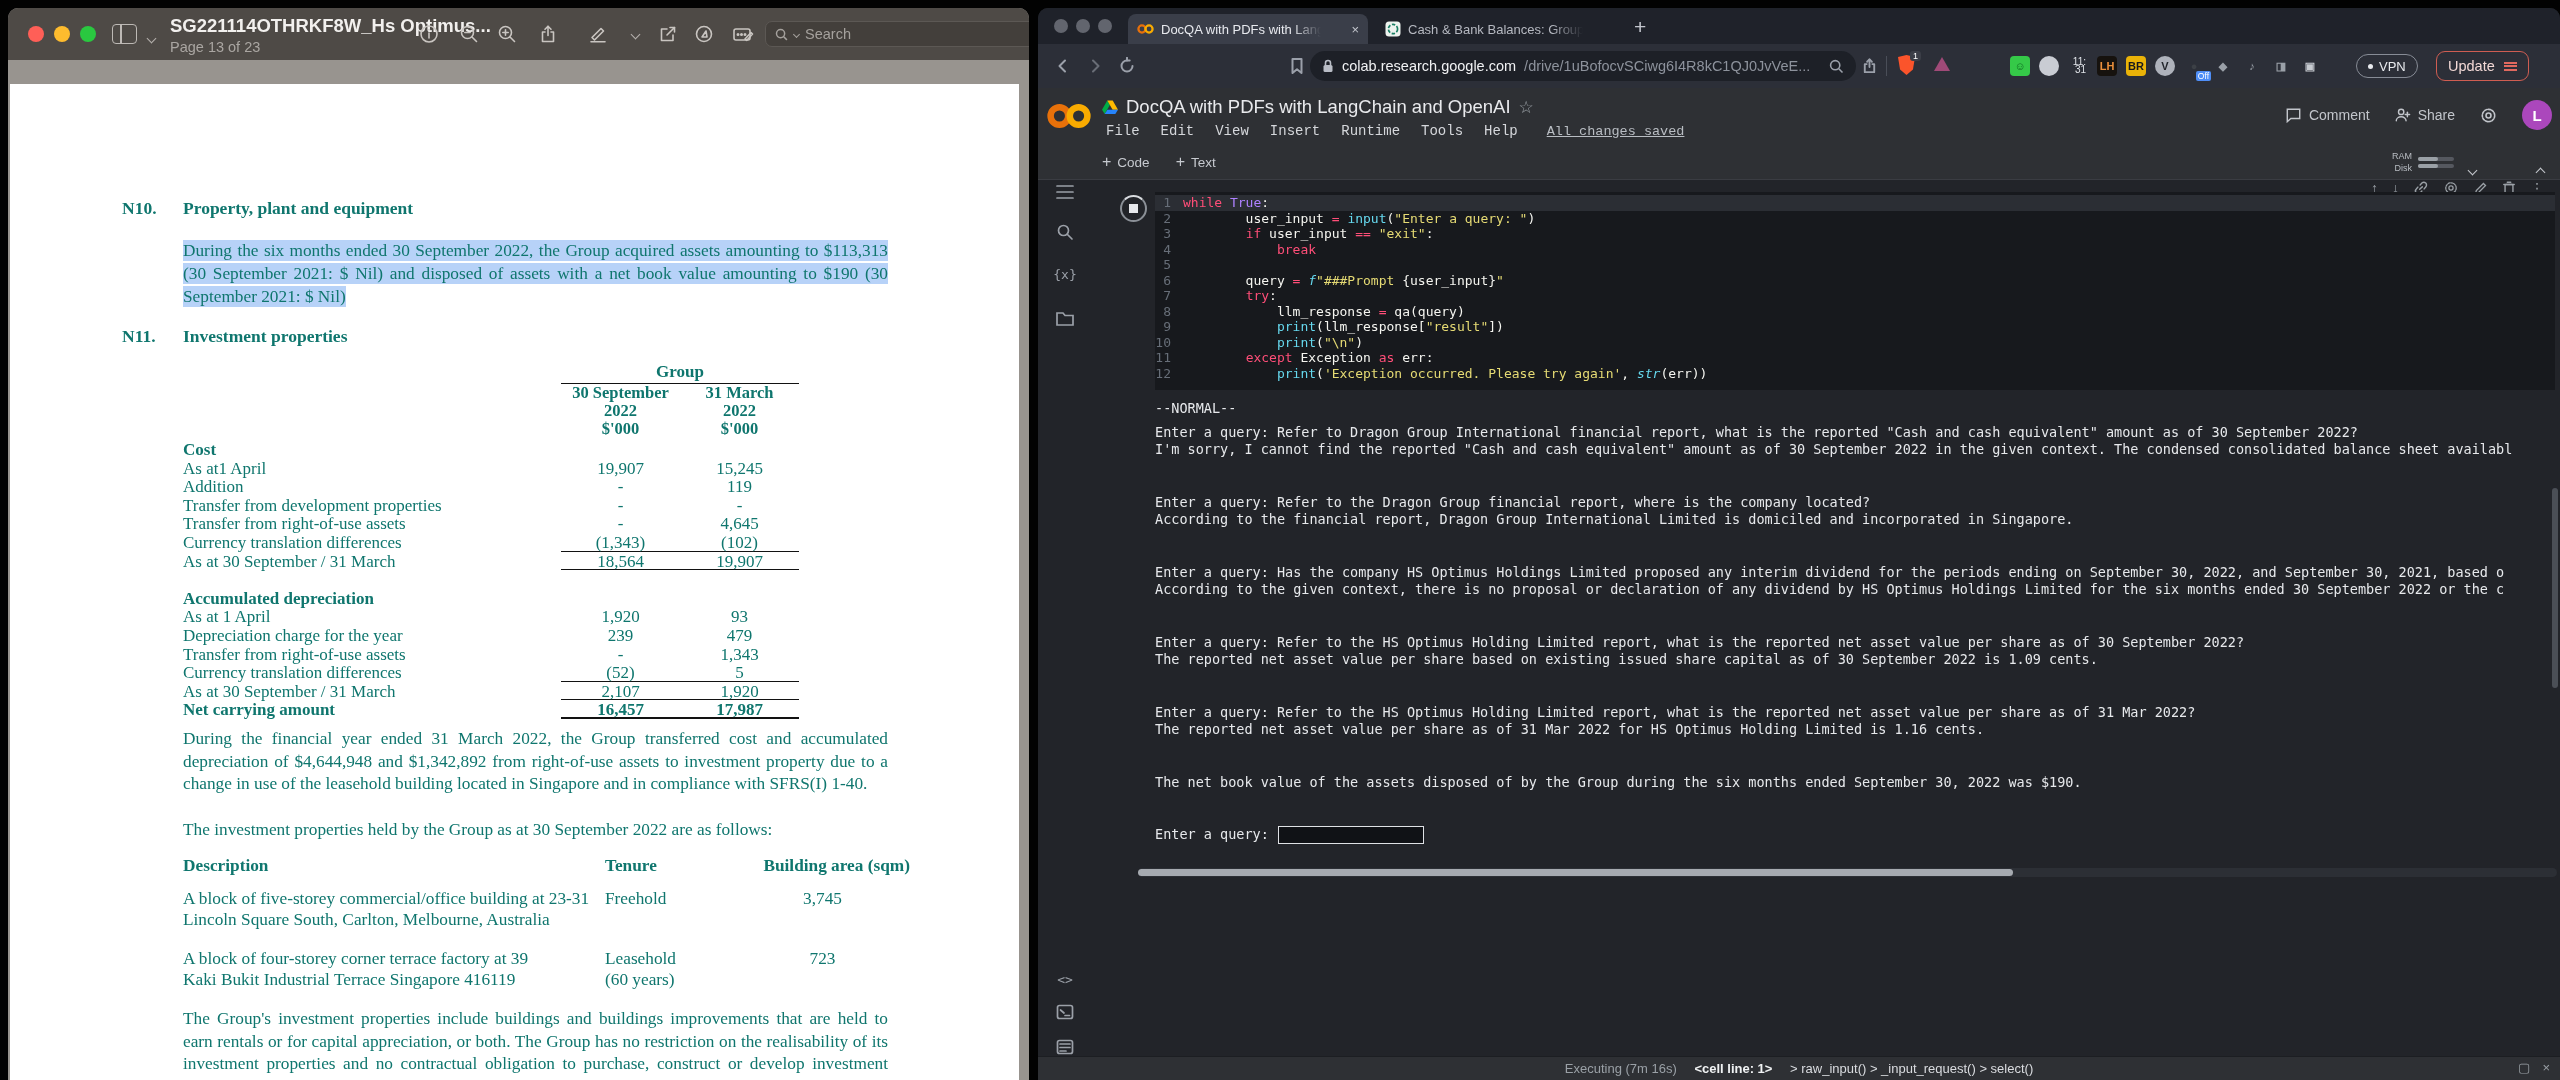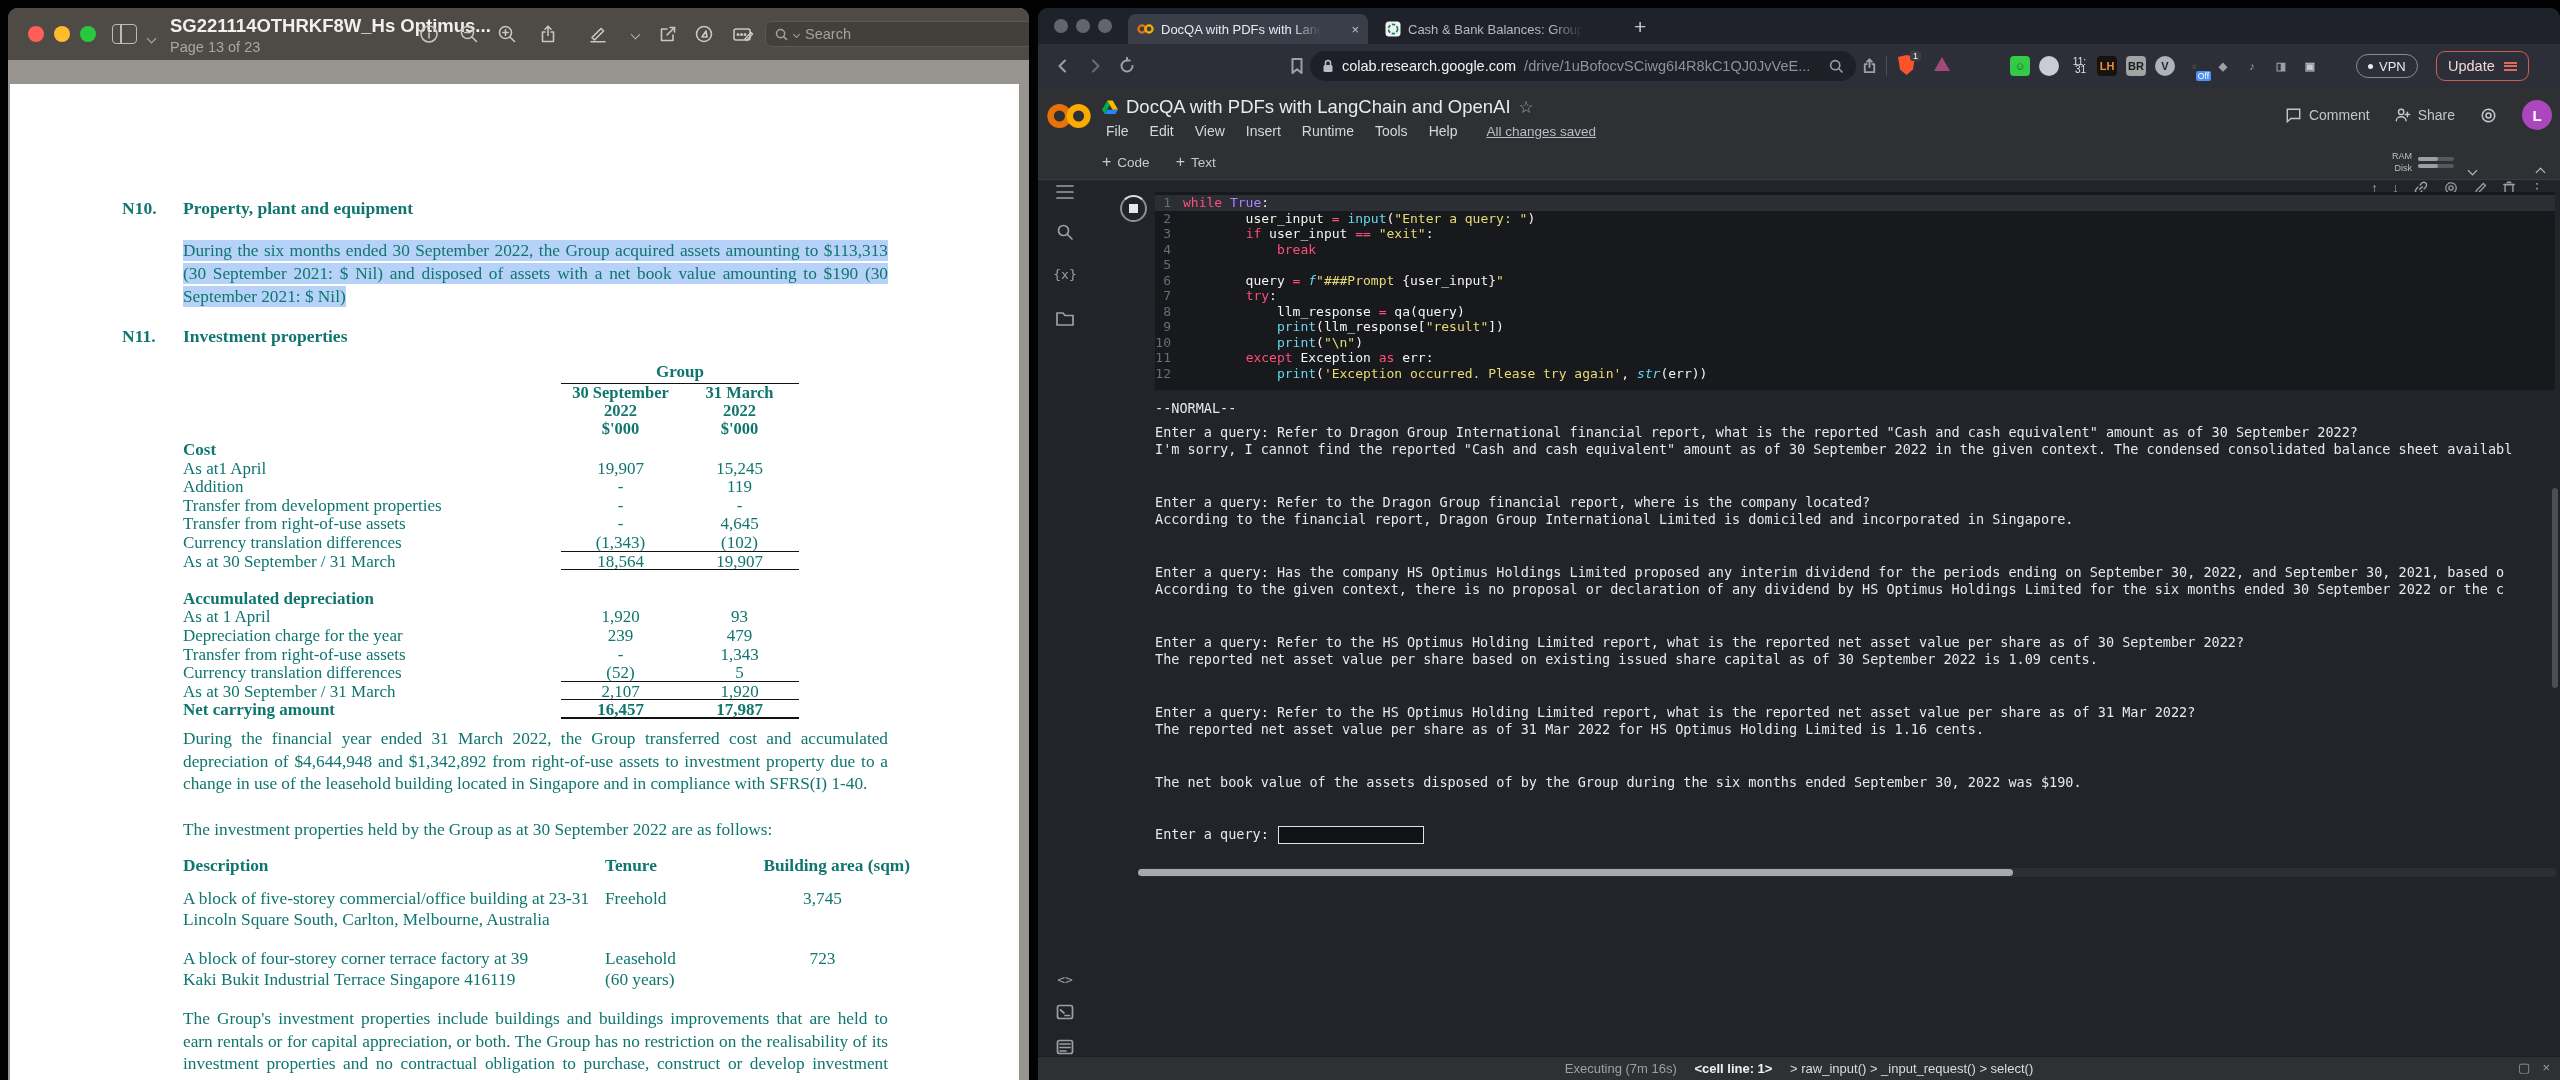--- a/index.html
+++ b/index.html
@@ -101,21 +101,21 @@
   .burger{display:inline-block;width:13px;height:9px;border-top:2px solid #e0695f;border-bottom:2px solid #e0695f;position:relative;}
   .burger::before{content:"";position:absolute;left:0;right:0;top:1.5px;height:2px;background:#e0695f;}
 
   
   .colab{position:absolute;top:80px;left:0;right:0;bottom:0;background:#222429;}
   .c-header{position:absolute;top:0;left:0;right:0;height:58px;background:#2e3034;}
   .c-logo{position:absolute;left:8px;top:12px;}
   .c-titlerow{position:absolute;left:64px;top:8px;display:flex;align-items:center;gap:8px;}
   .c-title{font-size:18.5px;color:#e9eaed;}
   .c-star{color:#9aa0a6;font-size:17px;}
-  .c-menus{position:absolute;left:68px;top:35px;display:flex;gap:21px;font-size:14px;color:#d5d7db;align-items:center;}
+  .c-menus{position:absolute;left:68px;top:35px;display:flex;gap:21px;font-size:14px;color:#d5d7db;align-items:center;font-family:Liberation Mono, monospace;}
   .menu-item{cursor:default;}
   .c-saved{color:#b9bdc3;text-decoration:underline;font-size:13.5px;margin-left:8px;}
   .c-hright{position:absolute;right:8px;top:12px;display:flex;align-items:center;gap:24px;color:#c2c5cb;font-size:14px;}
   .c-hbtn{display:flex;align-items:center;gap:7px;}
   .c-hright svg{stroke:#c2c5cb;fill:none;stroke-width:1.6;stroke-linecap:round;}
   .avatar{width:30px;height:30px;border-radius:50%;background:#ab47bc;color:#fff;font-weight:bold;
           display:flex;align-items:center;justify-content:center;font-size:15px;}
   .c-toolbar{position:absolute;top:58px;left:0;right:0;height:34px;background:#2e3034;border-bottom:1px solid #3a3c42;}
   .addbtns{position:absolute;left:64px;top:7px;display:flex;gap:26px;color:#c6c9cf;font-size:13.5px;}
   .addbtn{display:flex;gap:6px;align-items:center;}
@@ -492,21 +492,21 @@
         </div>
         <div class="ext circle" style="background: rgb(201, 204, 211); color: rgb(58, 61, 68);">
           <span class="ext-g"></span>
         </div>
         <div class="ext text tiny" style="color: rgb(223, 226, 231);">
           <span class="ext-g">11:31</span>
         </div>
         <div class="ext square" style="background: rgb(22, 18, 14); color: rgb(234, 143, 60);">
           <span class="ext-g">LH</span>
         </div>
-        <div class="ext square" style="background: #a3a3a3; color: rgb(23, 25, 29);">
+        <div class="ext square" style="background: #eab308; color: rgb(23, 25, 29);">
           <span class="ext-g">BR</span>
         </div>
         <div class="ext circle" style="background: rgb(174, 178, 187); color: rgb(34, 37, 44);">
           <span class="ext-g">V</span>
         </div>
         <div class="ext text" style="color: rgb(60, 64, 70);">
           <span class="ext-g">●</span>
           <span class="ext-badge" style="background: rgb(79, 142, 247);">Off</span>
         </div>
         <div class="ext text" style="color: rgb(154, 160, 168);">

